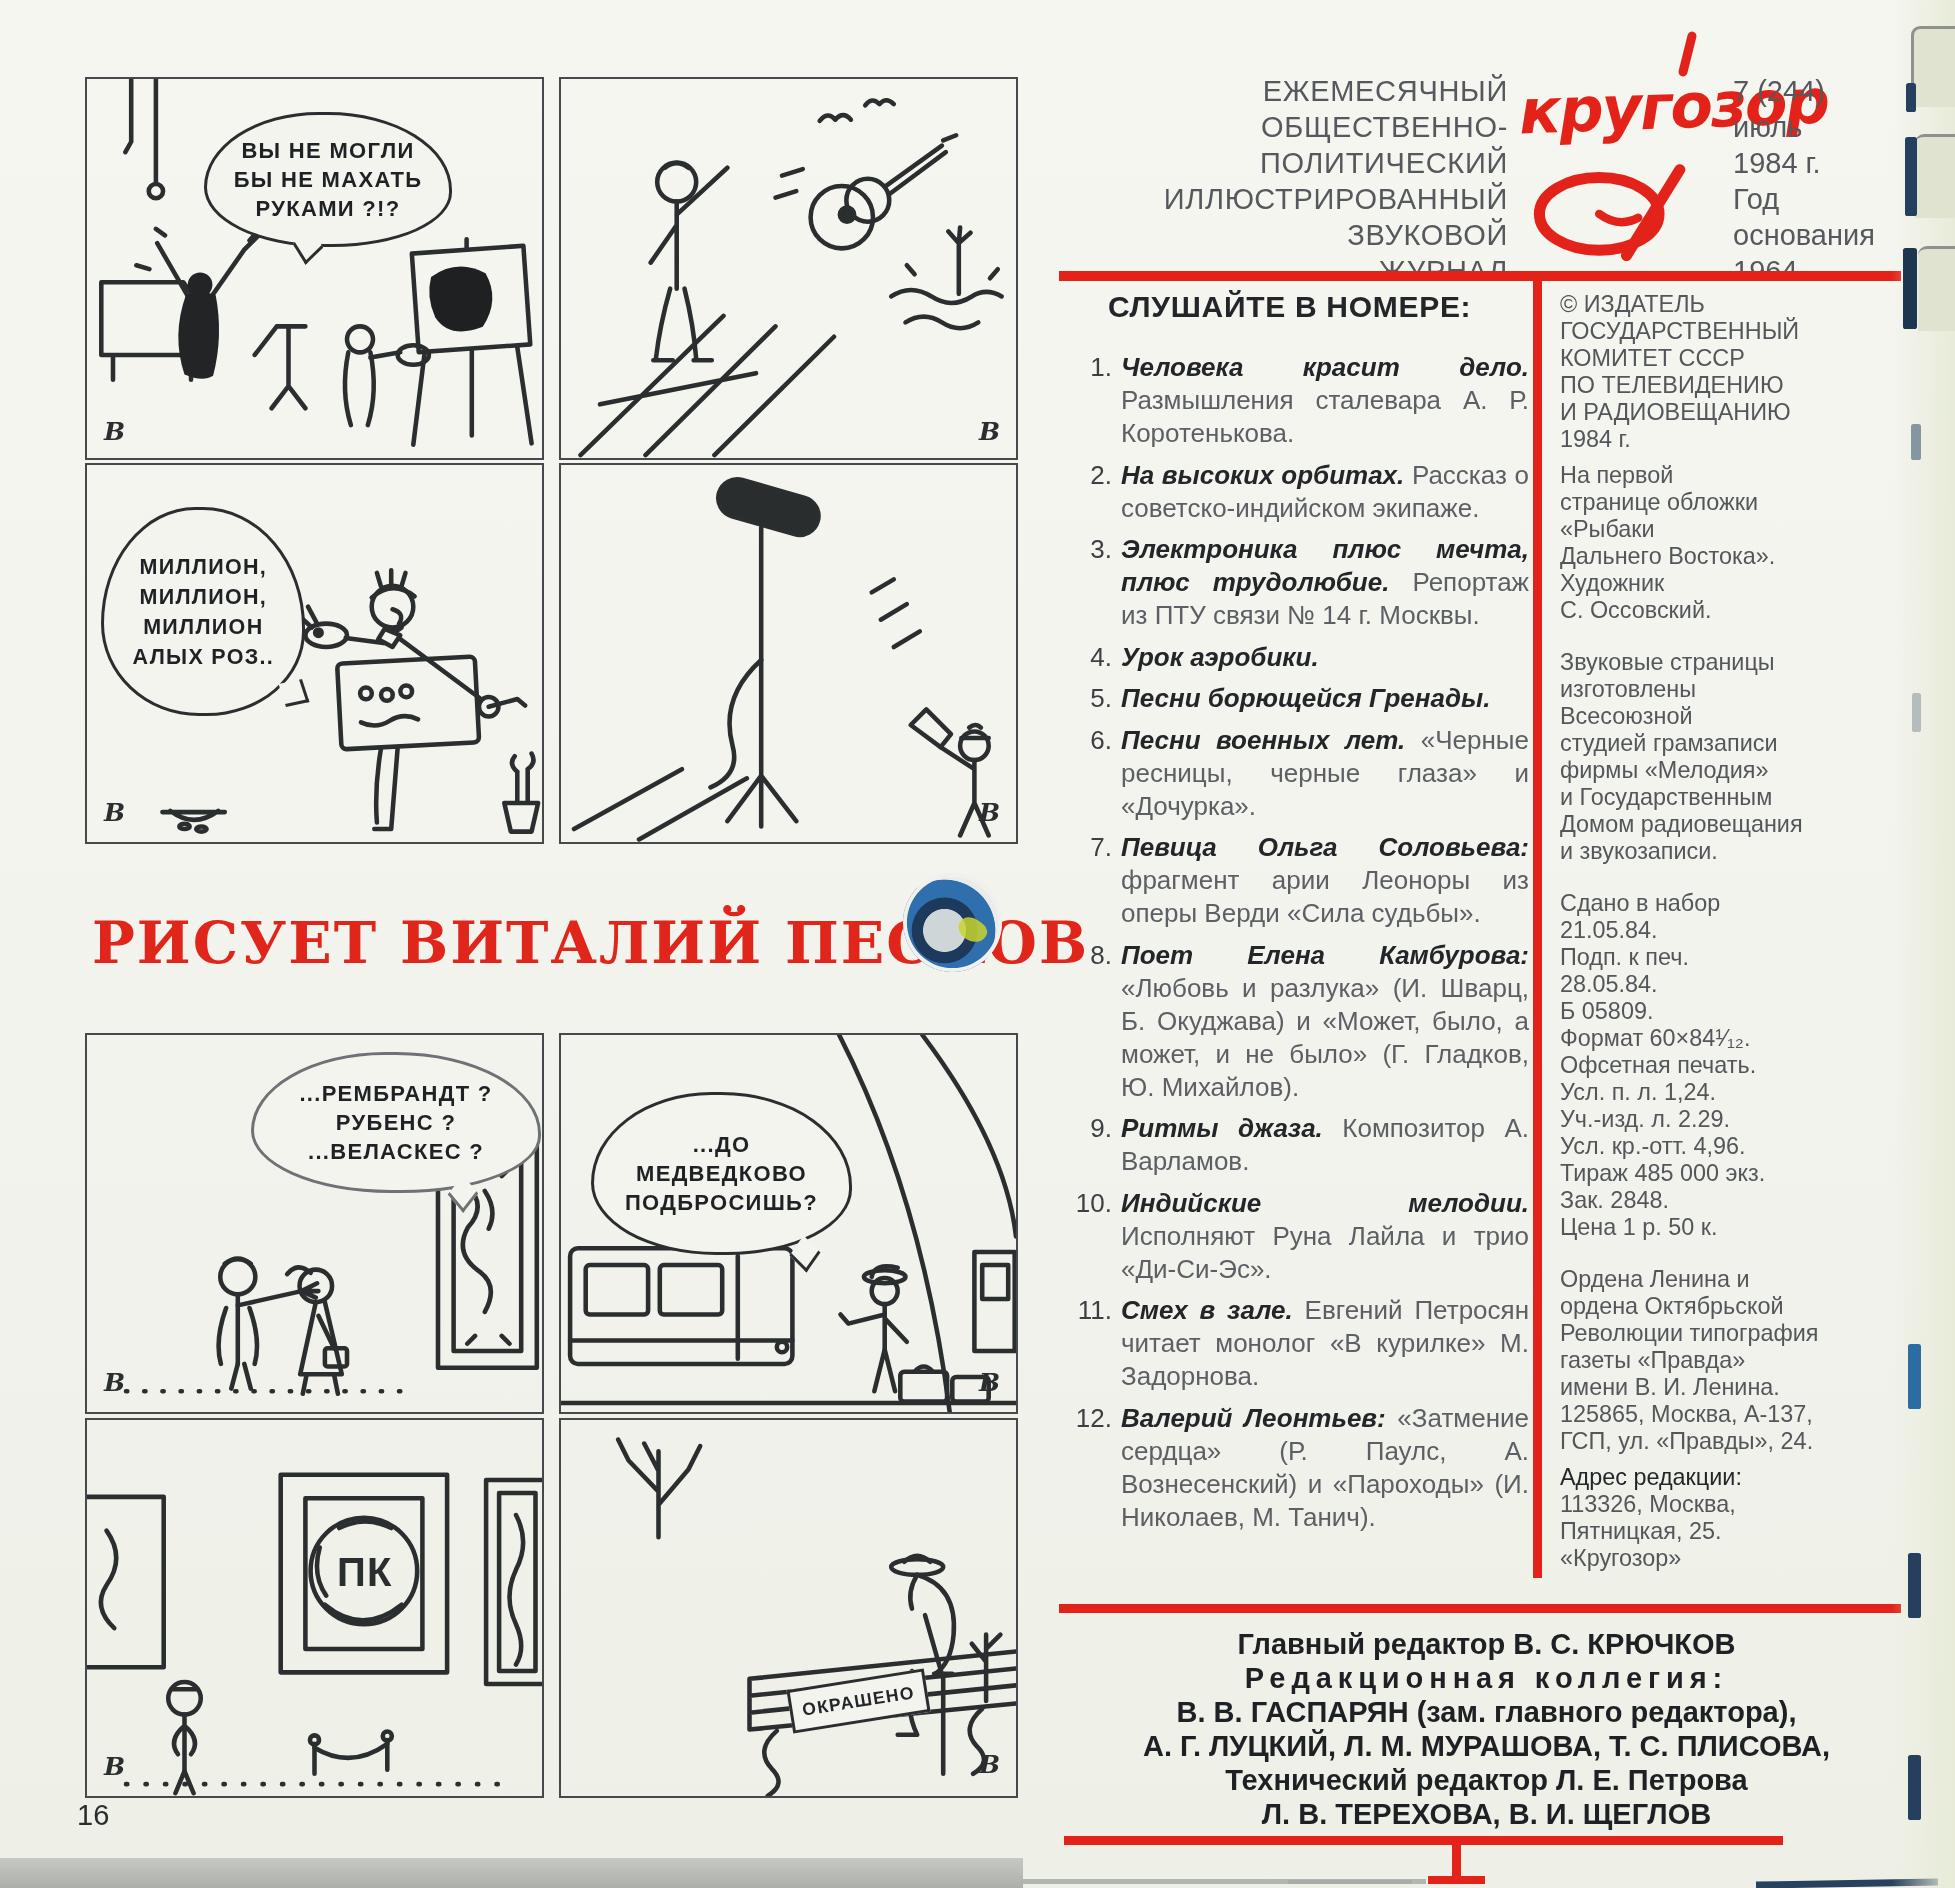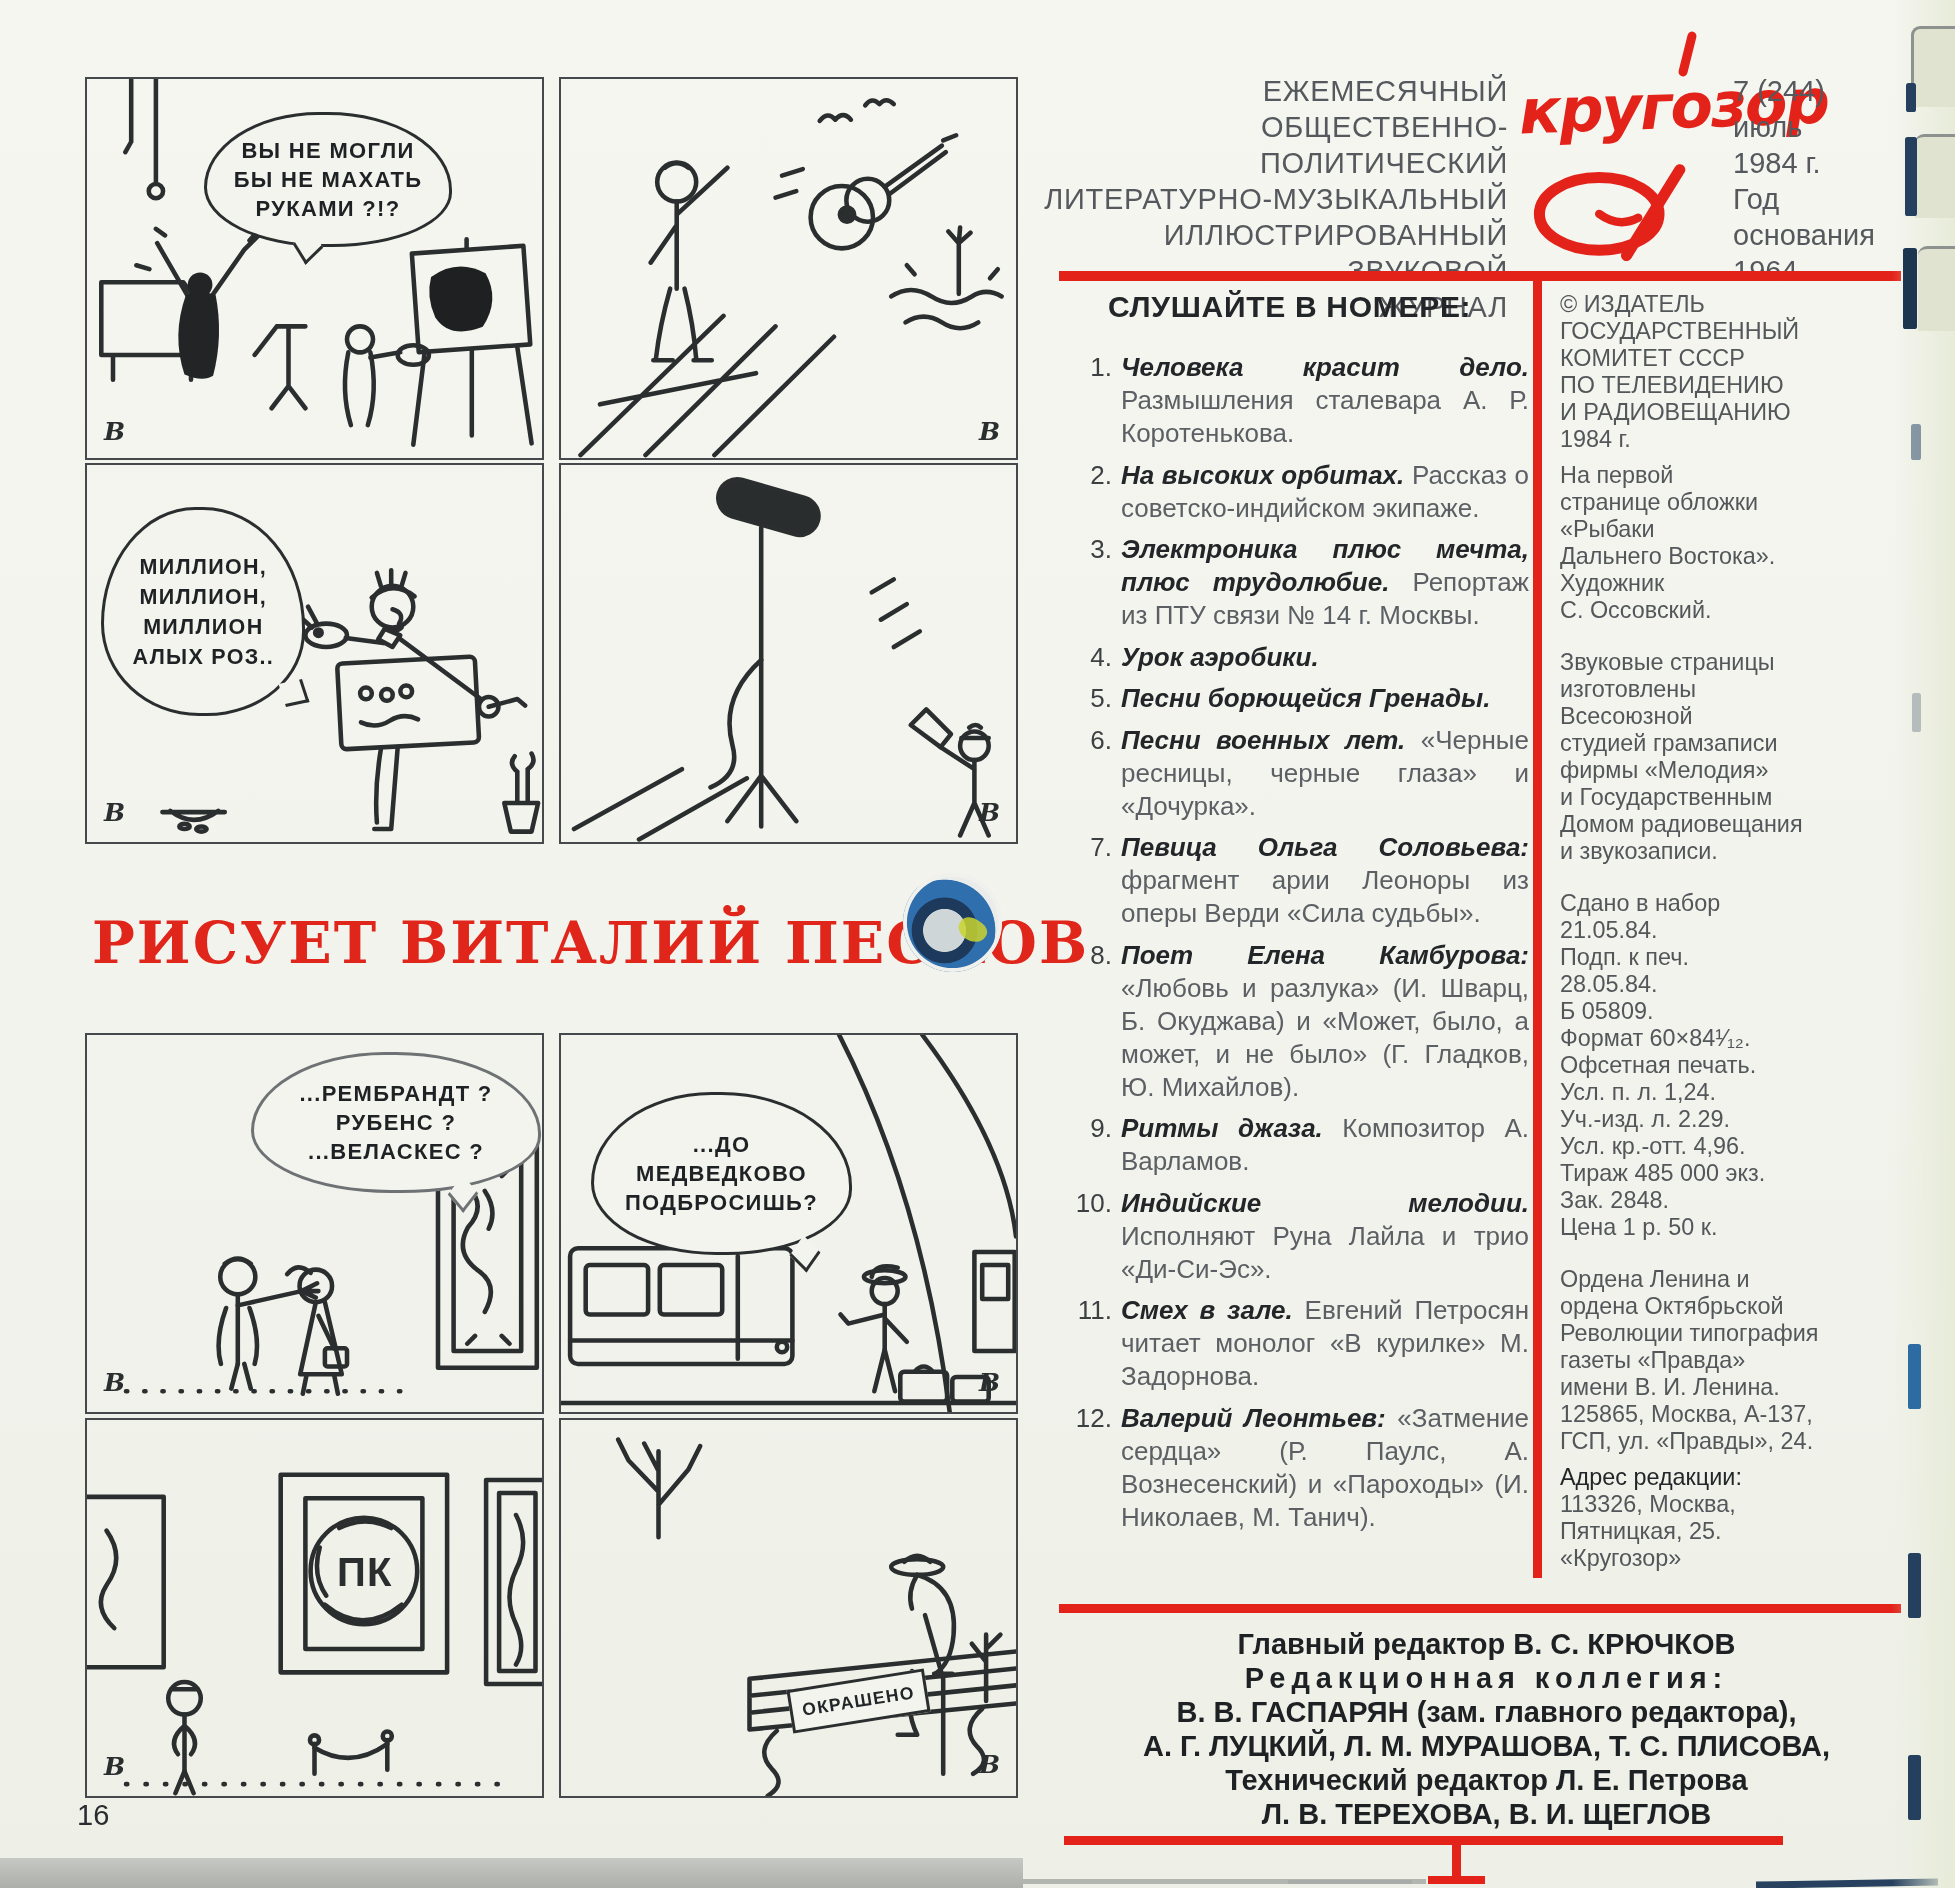--- a/index.html
+++ b/index.html
@@ -265,21 +265,20 @@
 
   <div class="abs pagenum" style="left:77px;top:1799px;">16</div>
 
   <div class="abs" style="left:0;top:1858px;width:1023px;height:31px;background:linear-gradient(180deg,#c6c9c3,#abaea9);"></div>
   <div class="abs" style="left:1023px;top:1879px;width:403px;height:4.6px;background:#b2b6b1;"></div>
   <div class="abs" style="left:1756px;top:1880px;width:182px;height:6.5px;background:#27415f;transform:rotate(-1deg);"></div>
 
   <div class="abs" style="left:1041px;top:73px;width:467px;">
     <div class="mast-line">ЕЖЕМЕСЯЧНЫЙ</div>
     <div class="mast-line">ОБЩЕСТВЕННО-ПОЛИТИЧЕСКИЙ</div>
-    <div class="mast-line">ЛИТЕРАТУРНО-МУЗЫКАЛЬНЫЙ</div>
     <div class="mast-line">ИЛЛЮСТРИРОВАННЫЙ</div>
     <div class="mast-line">ЗВУКОВОЙ</div>
     <div class="mast-line">ЖУРНАЛ</div>
   </div>
 
   <div class="abs" style="left:1519px;top:70px;width:203px;height:195px;">
     <span class="logo-text">кругозор</span>
     <div class="abs" style="left:164px;top:-39px;width:9px;height:46px;background:#e3231a;transform:rotate(14deg);border-radius:4.6px;"></div>
     <svg class="abs" style="left:10.4px;top:88px;" width="169" height="104" viewBox="0 0 260 160">
       <ellipse cx="108" cy="86" rx="92" ry="56" stroke="#e3231a" stroke-width="17" fill="none"></ellipse>

